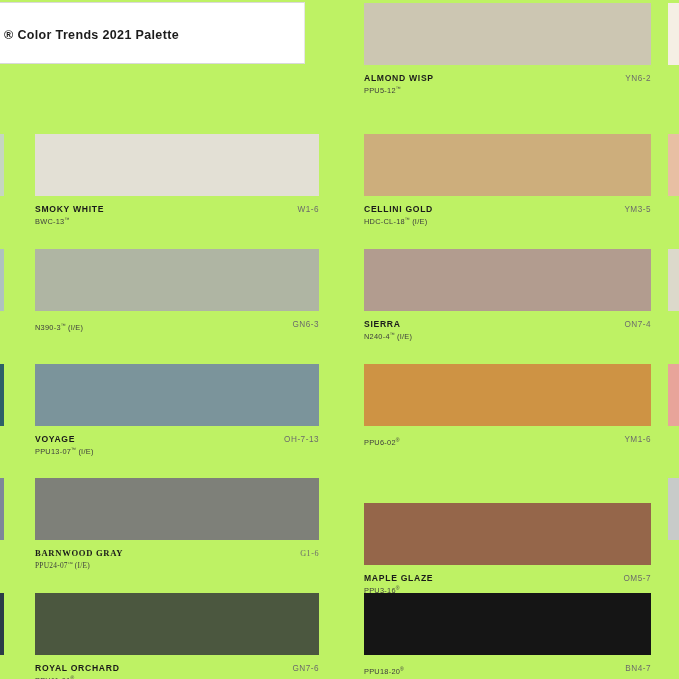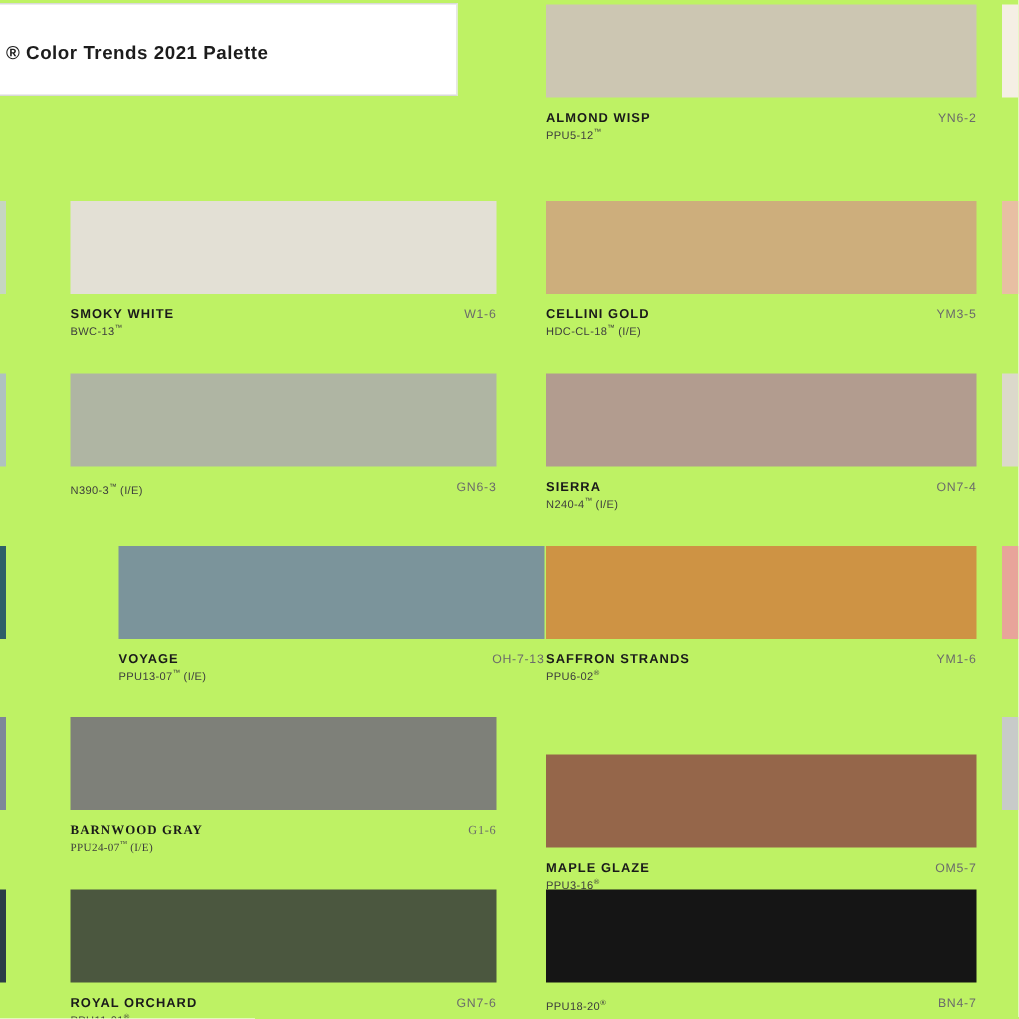--- a/index.html
+++ b/index.html
@@ -79,21 +79,21 @@
   .fam {
     position: absolute;
     right: 0; top: 9px;
     font-size: 8.2px;
     letter-spacing: 0.5px;
     color: #6b6b6b;
     white-space: nowrap;
   }
 
   
-  .col-left   { left: 47px;  width: 284px; }
+  .col-left   { left: 35px;  width: 284px; }
   .col-right  { left: 364px; width: 287px; }
 
   
   .edge-left {
     position: absolute;
     left: -18px;
     width: 22px;
   }
   .edge-right {
     position: absolute;
@@ -141,21 +141,21 @@
           <div class="fam">W1-6</div>
         </div>
       </div>
       <div class="cell col-left" style="top: 249px;">
         <div class="chip" style="background: rgb(175, 181, 163);"></div>
         <div class="meta">
           <div class="code">N390-3<span class="tm">™</span> (I/E)</div>
           <div class="fam">GN6-3</div>
         </div>
       </div>
-      <div class="cell col-left" style="top: 364px; margin-left: 32px;">
+      <div class="cell col-left" style="top: 364px;">
         <div class="chip" style="background: rgb(123, 148, 155);"></div>
         <div class="meta">
           <div class="nm">VOYAGE</div>
           <div class="code">PPU13-07<span class="tm">™</span> (I/E)</div>
           <div class="fam">OH-7-13</div>
         </div>
       </div>
       <div class="cell col-left" style="top: 478px; font-family: Liberation Serif, serif;">
         <div class="chip" style="background: rgb(126, 128, 121);"></div>
         <div class="meta">
@@ -192,21 +192,20 @@
         <div class="chip" style="background: rgb(178, 156, 143);"></div>
         <div class="meta">
           <div class="nm">SIERRA</div>
           <div class="code">N240-4<span class="tm">™</span> (I/E)</div>
           <div class="fam">ON7-4</div>
         </div>
       </div>
       <div class="cell col-right" style="top: 364px;">
         <div class="chip" style="background: rgb(206, 147, 68);"></div>
         <div class="meta">
-          <div class="nm">SAFFRON STRANDS</div>
           <div class="code">PPU6-02<span class="tm">®</span></div>
           <div class="fam">YM1-6</div>
         </div>
       </div>
       <div class="cell col-right" style="top: 503px;">
         <div class="chip" style="background: rgb(149, 102, 74);"></div>
         <div class="meta">
           <div class="nm">MAPLE GLAZE</div>
           <div class="code">PPU3-16<span class="tm">®</span></div>
           <div class="fam">OM5-7</div>

